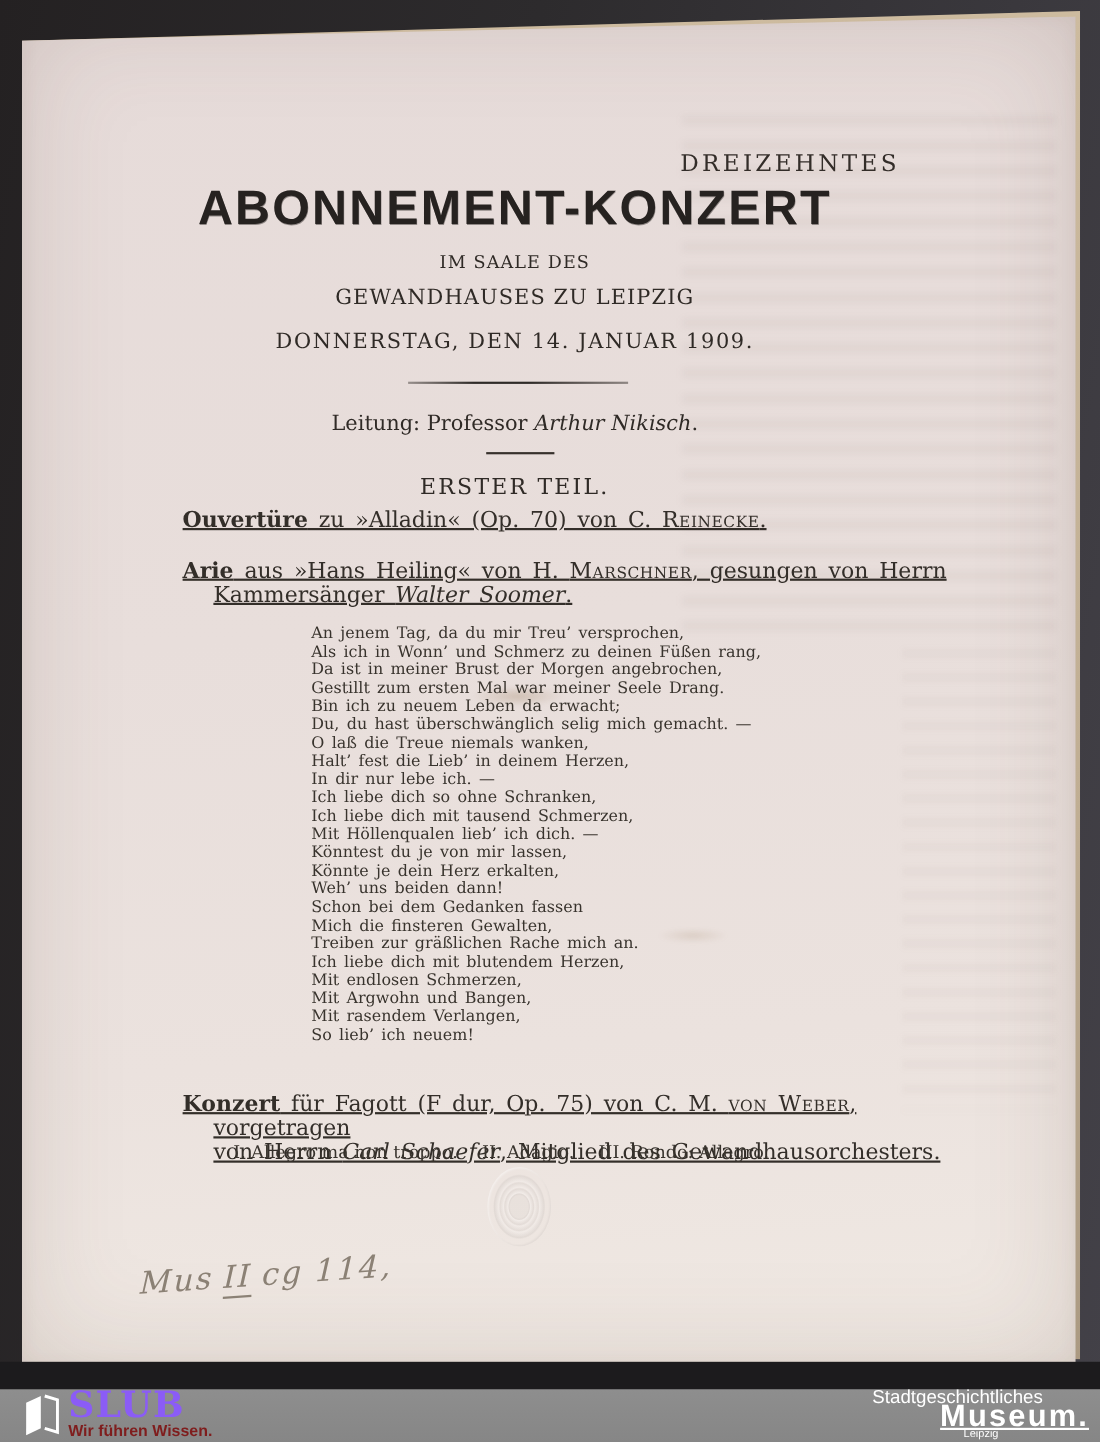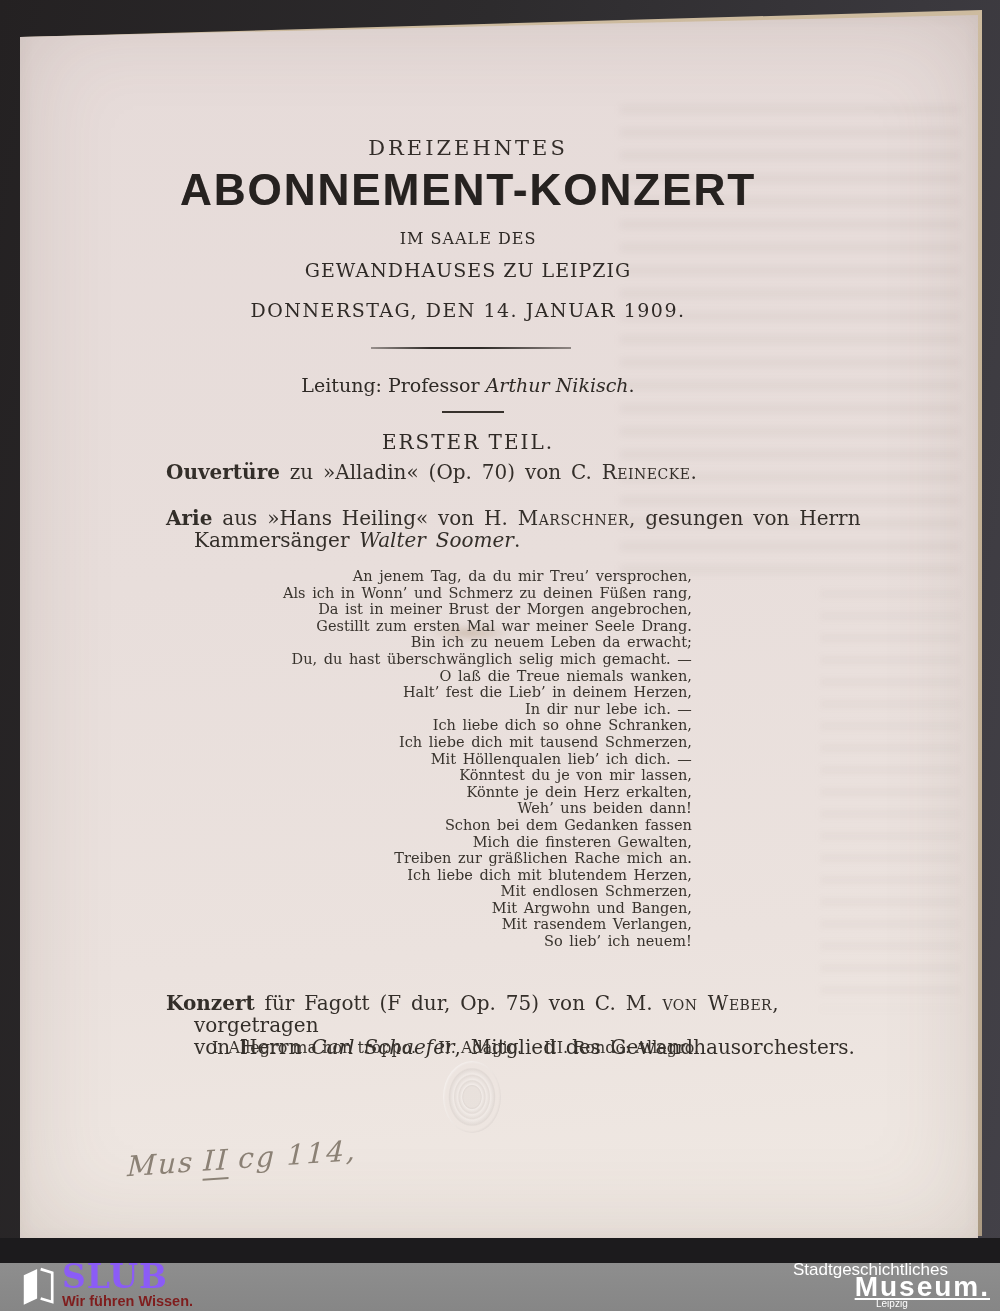--- a/index.html
+++ b/index.html
@@ -25,37 +25,37 @@
   #bleed-1{left:620px;top:105px;width:340px;height:470px;
     background:repeating-linear-gradient(180deg,rgba(122,102,94,.055) 0 9px,transparent 9px 23px);}
   #bleed-2{left:820px;top:590px;width:140px;height:420px;
     background:repeating-linear-gradient(180deg,rgba(122,102,94,.04) 0 8px,transparent 8px 22px);}
   #stain-1{left:428px;top:624px;width:86px;height:18px;filter:blur(2px);
     background:radial-gradient(ellipse at center,rgba(148,117,82,.30),rgba(148,117,82,0) 70%);}
   #stain-2{left:598px;top:844px;width:64px;height:13px;filter:blur(2px);
     background:radial-gradient(ellipse at center,rgba(148,117,82,.18),rgba(148,117,82,0) 70%);}
   
   .centered{left:118px;width:700px;text-align:center;color:#2f2a26;}
-  #series-title{top:136px;font-size:21px;letter-spacing:3px;color:#332d29;}
+  #series-title{top:136px;font-size:21px;letter-spacing:3px;color:#332d29;text-align:right;}
   #main-title{top:165px;font-family:"Liberation Sans",sans-serif;font-weight:700;
     font-size:44px;letter-spacing:2px;color:#262220;text-shadow:.4px .4px .6px rgba(38,34,32,.45);}
   #venue-1{top:229px;font-size:16px;letter-spacing:1px;}
   #venue-2{top:259px;font-size:19px;letter-spacing:1px;}
   #date-line{top:299px;font-size:19px;letter-spacing:1.5px;}
   .rule{height:2px;background:linear-gradient(to right,rgba(55,49,45,.45),#2f2b28 30%,#2f2b28 55%,rgba(55,49,45,.5));}
   #rule-1{left:371px;top:347px;width:200px;}
   #rule-2{left:442px;top:411px;width:62px;background:#37312c;}
   #conductor-line{top:374px;font-size:19px;}
   #part-heading{top:430px;font-size:20px;letter-spacing:2px;}
   .program-item{left:166px;width:690px;font-size:20px;line-height:22px;word-spacing:3.5px;
-    color:#332e29;padding-left:28px;text-indent:-28px;}
+    color:#332e29;padding-left:28px;text-indent:-28px;text-decoration:underline;}
   #item-overture{top:461px;}
   #item-aria{top:507px;}
   #item-concerto{top:992px;}
-  #aria-lyrics{left:283px;top:568px;color:#38332d;text-align:right;}
+  #aria-lyrics{left:283px;top:568px;color:#38332d;}
   .poem-line{font-size:14.5px;line-height:16.6px;word-spacing:2px;white-space:nowrap;}
   #movements{left:212px;top:1038px;font-size:16px;color:#38332d;}
   .seg-bold{font-weight:700;}
   .seg-italic{font-style:italic;}
   .seg-smallcaps{font-variant:small-caps;letter-spacing:.5px;}
   .seg-gap{margin-right:22px;}
   
   #embossed-stamp{left:443px;top:1061px;width:58px;height:72px;border-radius:50%;
     background:radial-gradient(closest-side,rgba(0,0,0,.018) 28%,rgba(0,0,0,.05) 32%,rgba(255,255,255,.25) 35%,
       rgba(0,0,0,.045) 45%,rgba(255,255,255,.2) 49%,rgba(0,0,0,.04) 60%,rgba(255,255,255,.2) 64%,

